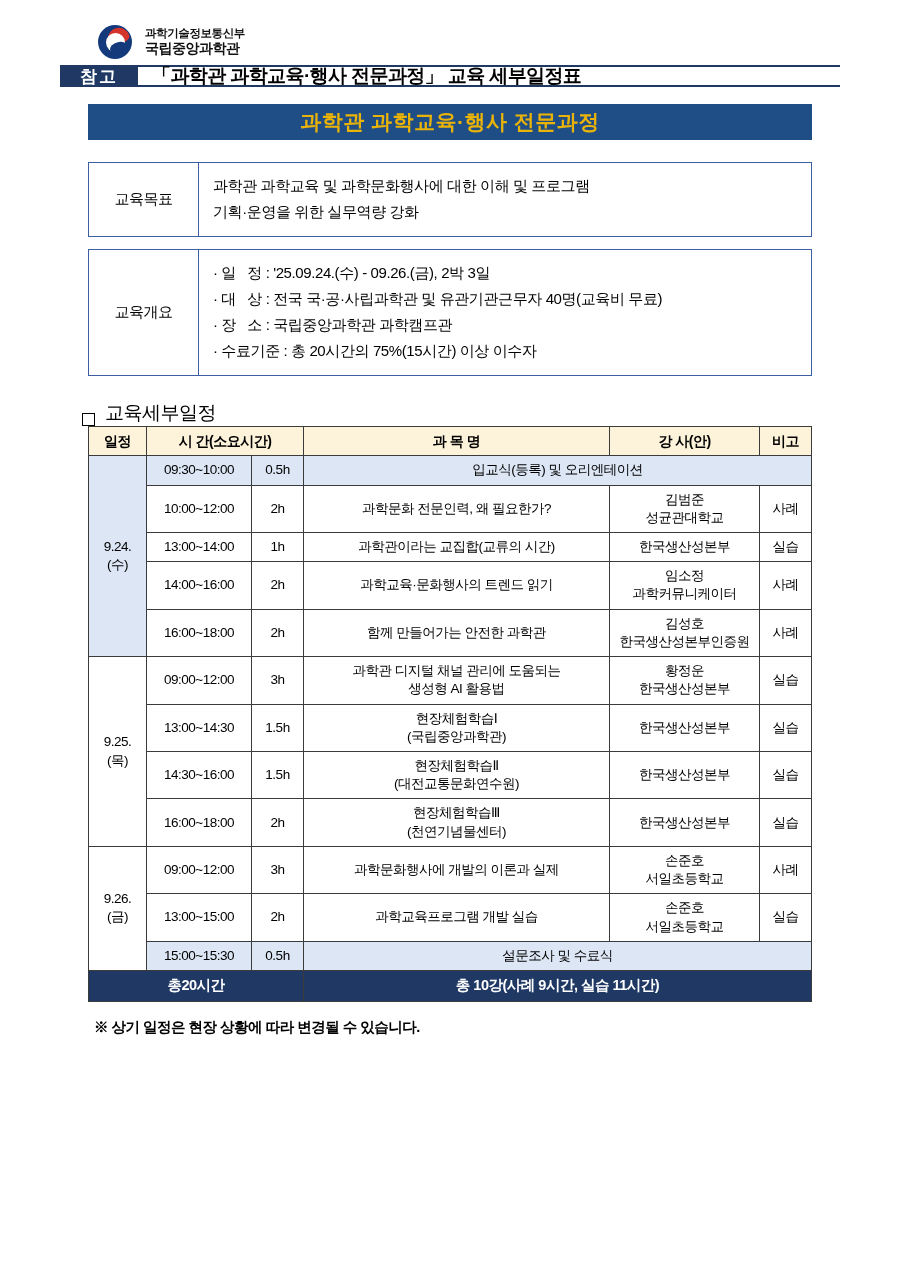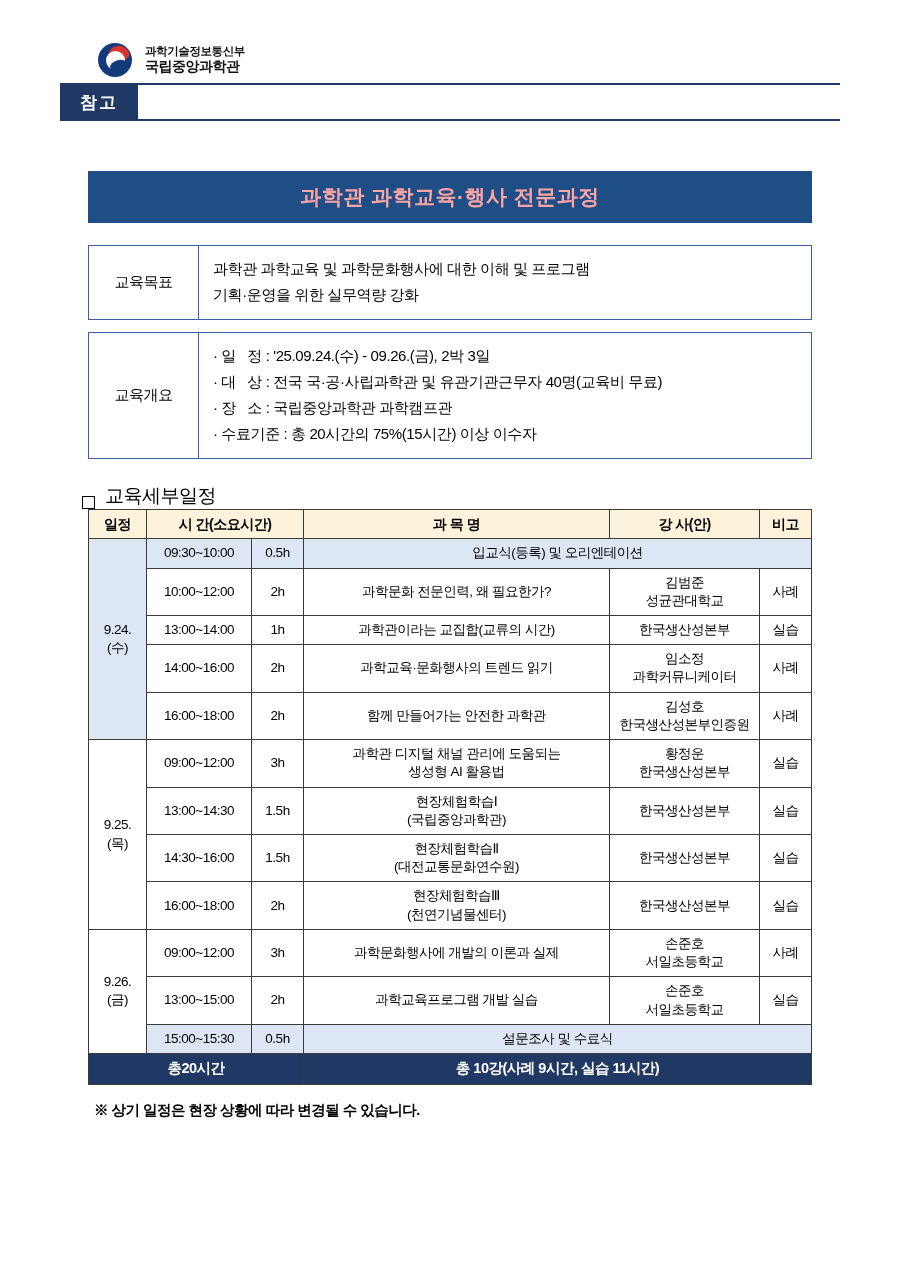--- a/index.html
+++ b/index.html
@@ -10,21 +10,21 @@
   body {
     width: 900px;
     height: 1273px;
     font-family: "Liberation Sans", sans-serif;
     color: #000000;
     position: relative;
   }
   .page {
     width: 900px;
     height: 1273px;
-    padding: 41px 60px 0 60px;
+    padding: 23px 60px 0 60px;
     position: relative;
   }
 
   
   .emblem-row {
     display: flex;
     align-items: center;
     gap: 9px;
     margin-left: 38px;
     margin-bottom: 4px;
@@ -79,22 +79,22 @@
     color: #111111;
     letter-spacing: -0.5px;
   }
 
   
   .ref-row {
     display: flex;
     align-items: stretch;
     border-top: 2.5px solid #1f3864;
     border-bottom: 2.5px solid #1f3864;
-    height: 38px;
-    margin-bottom: 50px;
+    height: 22px;
+    margin-bottom: 17px;
   }
   .ref-badge {
     width: 78px;
     background: #1f3864;
     color: #ffffff;
     font-size: 17px;
     font-weight: bold;
     display: flex;
     align-items: center;
     justify-content: center;
@@ -106,23 +106,23 @@
     align-items: center;
     padding-left: 14px;
     font-size: 19px;
     font-weight: bold;
     letter-spacing: -0.6px;
   }
 
   
   .banner {
     margin: 0 28px 22px 28px;
-    height: 52px;
+    height: 36px;
     background: #1f4e86;
-    color: #fca5a5;
+    color: #eab308;
     display: flex;
     align-items: center;
     justify-content: center;
     font-size: 21px;
     font-weight: bold;
     letter-spacing: 0.5px;
   }
 
   
   .info-block {
@@ -226,20 +226,21 @@
       <div class="swoosh2"></div>
     </div>
     <div class="emblem-text">
       <div class="t1">과학기술정보통신부</div>
       <div class="t2">국립중앙과학관</div>
     </div>
   </div>
 
   <div class="ref-row">
     <div class="ref-badge">참고</div>
+    <div class="ref-title">「과학관 과학교육·행사 전문과정」 교육 세부일정표</div>
   </div>
 
   <div class="banner">과학관 과학교육·행사 전문과정</div>
 
   <div class="info-block">
     <div class="info-label">교육목표</div>
     <div class="info-body">
       <div class="line">과학관 과학교육 및 과학문화행사에 대한 이해 및 프로그램</div>
       <div class="line">기획·운영을 위한 실무역량 강화</div>
     </div>

